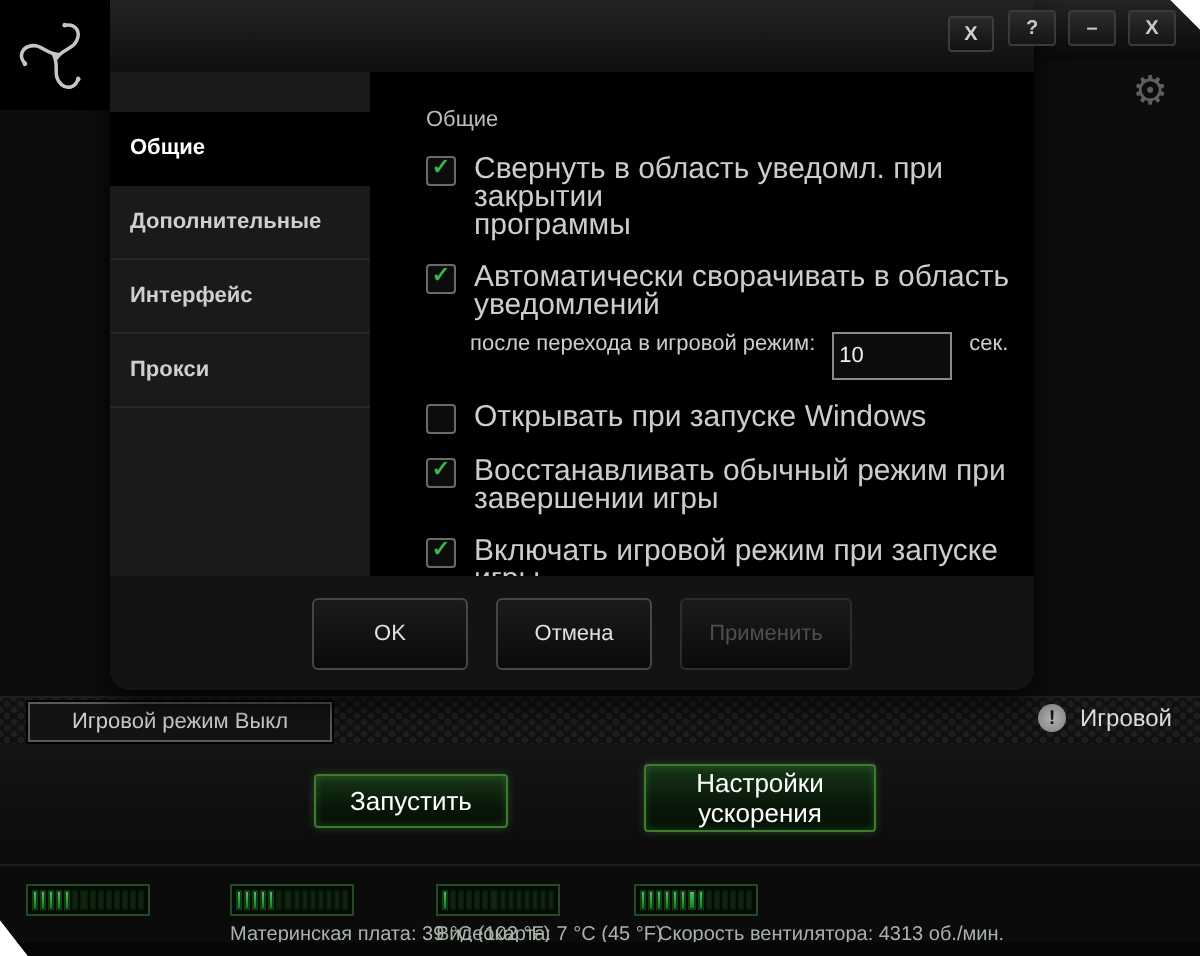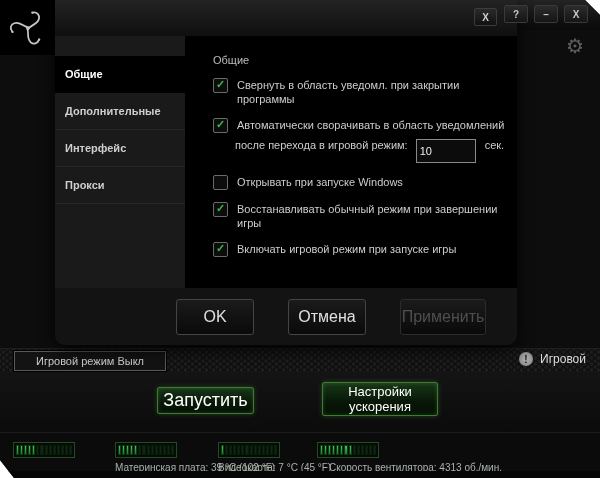--- a/index.html
+++ b/index.html
@@ -32,31 +32,31 @@
   .sidebar{width:130px;background:#1a1a1a;padding-top:20px;box-sizing:border-box;}
   .tab{height:36px;display:flex;align-items:center;padding-left:10px;
     color:#cfcfcf;font-size:11px;font-weight:bold;border-bottom:1px solid #262626;cursor:pointer;}
   .tab.selected{background:#000;color:#fff;border-bottom:1px solid #000;}
   .content{flex:1;background:#000;padding:18px 0 0 28px;box-sizing:border-box;color:#c8c8c8;}
   .content-header{font-size:11px;color:#bdbdbd;margin-bottom:10px;}
   .cbrow{display:flex;align-items:flex-start;margin-top:12px;}
   .cbox{width:13px;height:13px;border:1px solid #6a6a6a;border-radius:2px;background:#0c0c0c;
     display:flex;align-items:center;justify-content:center;flex:none;cursor:pointer;}
   .cbox .mark{color:#3cb54a;font-size:11px;font-weight:bold;line-height:11px;transform:translateY(-1px);}
-  .cblabel{font-size:11px;line-height:14px;color:#cdcdcd;margin-left:9px;white-space:pre-line;cursor:default;}
+  .cblabel{font-size:15px;line-height:14px;color:#cdcdcd;margin-left:9px;white-space:pre-line;cursor:default;}
   .interval-row{display:flex;margin:6px 0 0 22px;}
   .interval-prefix{font-size:11px;color:#cdcdcd;}
   .interval-input{width:52px;height:20px;background:#0c0c0c;border:1px solid #8a8a8a;
     color:#eee;font-size:11px;font-family:Liberation Sans, sans-serif;padding:1px 3px;margin-left:8px;}
   .interval-suffix{font-size:11px;color:#cdcdcd;margin-left:9px;}
   .dlg-footer{position:absolute;left:0;bottom:0;width:100%;height:57px;background:#131313;
     border-radius:0 0 10px 10px;display:flex;align-items:center;justify-content:flex-start;}
   .dlg-btn{width:78px;height:36px;margin-right:14px;background:linear-gradient(#1b1b1b,#0a0a0a);
-    border:1px solid #454545;border-radius:3px;color:#e0e0e0;font-size:16px;
-    display:flex;align-items:center;justify-content:center;cursor:pointer;box-sizing:border-box;margin-left:20px;}
+    border:1px solid #454545;border-radius:3px;color:#e0e0e0;font-size:11px;
+    display:flex;align-items:center;justify-content:center;cursor:pointer;box-sizing:border-box;}
   .dlg-btn.apply{width:86px;color:#4f4f4f;border-color:#2c2c2c;cursor:default;}
   .footer-pad{width:101px;flex:none;}
   
   .hexbar{position:absolute;left:0;top:348px;width:600px;height:24px;background-color:#101010;
     background-image:radial-gradient(circle,#1e1e1e 1.4px,transparent 2px),
                      radial-gradient(circle,#1e1e1e 1.4px,transparent 2px);
     background-size:7px 6px,7px 6px;background-position:0 0,3.5px 3px;
     border-top:1px solid #1f1f1f;border-bottom:1px solid #000;}
   .gamemode{position:absolute;left:14px;top:2px;width:150px;height:18px;background:#131313;
     border:1px solid #5a5a5a;box-shadow:0 0 0 1px #000;color:#cfcfcf;font-size:11px;
@@ -64,21 +64,21 @@
   .tips{position:absolute;right:14px;top:3px;display:flex;align-items:center;gap:7px;cursor:pointer;}
   .tips-icon{width:14px;height:14px;border-radius:50%;background:radial-gradient(#b5b5b5,#7c7c7c);
     color:#161616;font-size:10px;font-weight:bold;display:flex;align-items:center;justify-content:center;}
   .tips-label{color:#dcdcdc;font-size:12px;}
   
   .actionband{position:absolute;left:0;top:372px;width:600px;height:60px;
     background:linear-gradient(#141414,#0b0b0b);}
   .greenbtn{position:absolute;background:linear-gradient(#173617,#081708 60%,#051005);
     border:1px solid #3f7a2e;border-radius:2px;color:#fff;box-shadow:0 0 5px rgba(70,160,60,.35), inset 0 0 4px rgba(90,200,90,.25);
     display:flex;align-items:center;justify-content:center;text-align:center;cursor:pointer;box-sizing:border-box;}
-  .btn-launch{left:157px;top:15px;width:97px;height:27px;font-size:18px;}
+  .btn-launch{left:157px;top:15px;width:97px;height:27px;font-size:13px;}
   .btn-boost{left:322px;top:10px;width:116px;height:34px;font-size:13px;line-height:15px;padding:0 10px;}
   
   .statusbar{position:absolute;left:0;top:432px;width:600px;height:38px;background:#0b0b0b;
     border-top:1px solid #1c1c1c;border-bottom:1px solid #030303;}
   .meter{position:absolute;top:9px;width:62px;height:16px;background:#040a04;
     border:1px solid #234b23;display:flex;gap:1px;padding:2px;box-sizing:border-box;}
   .seg{flex:1;background:#112610;border:1px solid #0a1c0a;box-sizing:border-box;}
   .seg.lit{background:linear-gradient(#4ec25e,#1b7a29);border-color:#0d3d12;}
   .mlabel{position:absolute;top:29px;font-size:10px;color:#aab3aa;white-space:nowrap;}
   .bottomstrip{position:absolute;left:0;top:471px;width:600px;height:7px;background:#060606;}

